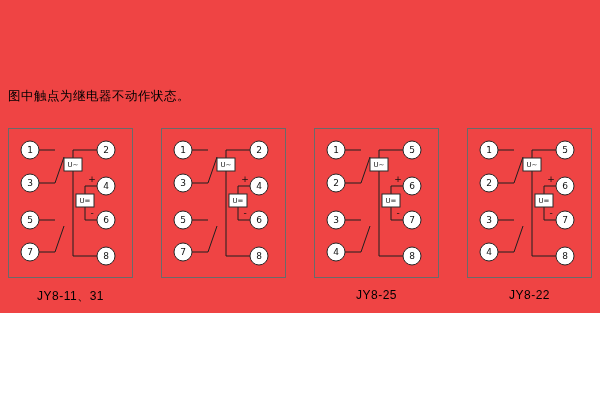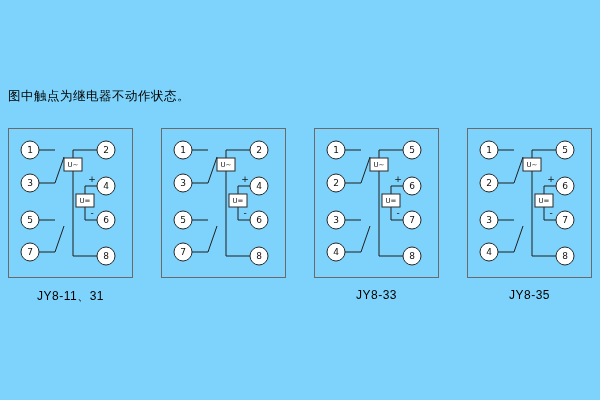--- a/index.html
+++ b/index.html
@@ -4,22 +4,22 @@
 <style>
   html, body {
     margin: 0;
     padding: 0;
     background: #ffffff;
     font-family: "Liberation Sans", sans-serif;
   }
   .page {
     position: relative;
     width: 600px;
-    height: 400px;
-    background: #7dd3fc;
+    height: 313px;
+    background: #ef4444;
     overflow: hidden;
   }
   .note {
     position: absolute;
     left: 8px;
     top: 88px;
     font-size: 12.5px;
     color: #000000;
     letter-spacing: 0.5px;
   }
@@ -206,21 +206,21 @@
           <text x="22" y="127.2" class="term-label">4</text>
           <circle cx="98" cy="22" r="9" class="term"></circle>
           <text x="98" y="25.2" class="term-label">5</text>
           <circle cx="98" cy="58" r="9" class="term"></circle>
           <text x="98" y="61.2" class="term-label">6</text>
           <circle cx="98" cy="92" r="9" class="term"></circle>
           <text x="98" y="95.2" class="term-label">7</text>
           <circle cx="98" cy="128" r="9" class="term"></circle>
           <text x="98" y="131.2" class="term-label">8</text>
         </svg>
-        <div class="panel-label">JY8-33</div>
+        <div class="panel-label">JY8-25</div>
       </div>
       <div class="panel">
         <svg viewBox="0 0 125 150" width="125" height="150">
           <rect x="0.5" y="0.5" width="124" height="149" class="frame"></rect>
           <line x1="31" y1="22" x2="47" y2="22" class="wire"></line>
           <line x1="31" y1="55" x2="47" y2="55" class="wire"></line>
           <line x1="47" y1="55" x2="56" y2="29" class="wire"></line>
           <line x1="89" y1="22" x2="65" y2="22" class="wire"></line>
           <line x1="65" y1="22" x2="65" y2="30" class="wire"></line>
           <line x1="65" y1="43" x2="65" y2="128" class="wire"></line>
@@ -248,16 +248,16 @@
           <text x="22" y="127.2" class="term-label">4</text>
           <circle cx="98" cy="22" r="9" class="term"></circle>
           <text x="98" y="25.2" class="term-label">5</text>
           <circle cx="98" cy="58" r="9" class="term"></circle>
           <text x="98" y="61.2" class="term-label">6</text>
           <circle cx="98" cy="92" r="9" class="term"></circle>
           <text x="98" y="95.2" class="term-label">7</text>
           <circle cx="98" cy="128" r="9" class="term"></circle>
           <text x="98" y="131.2" class="term-label">8</text>
         </svg>
-        <div class="panel-label">JY8-35</div>
+        <div class="panel-label">JY8-22</div>
       </div>
     </div>
 </div>
 
 </body></html>

